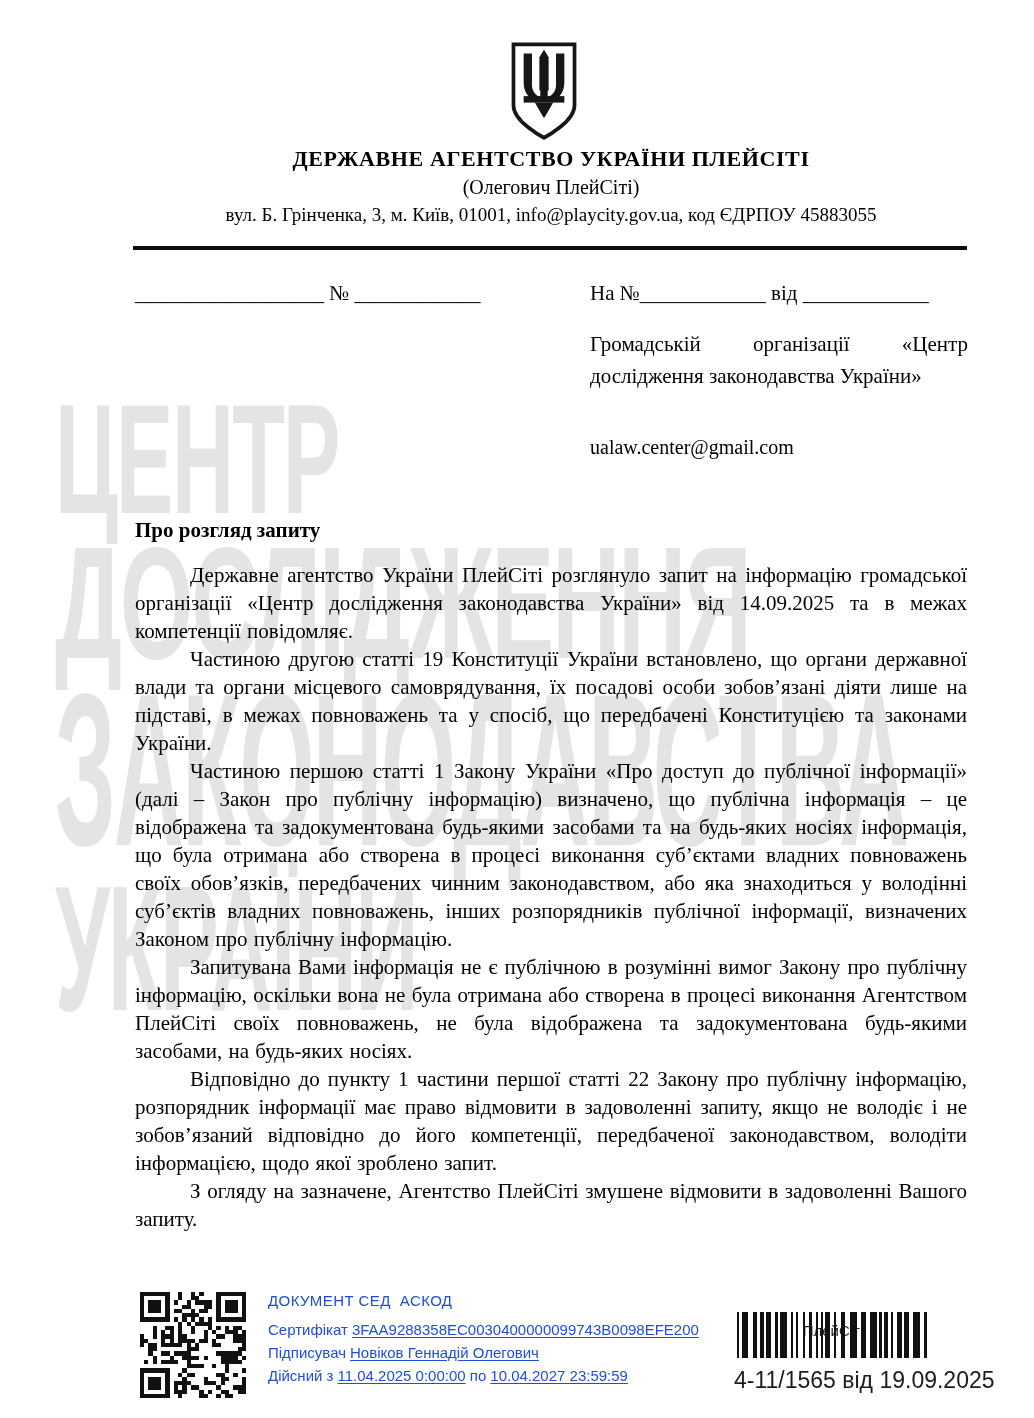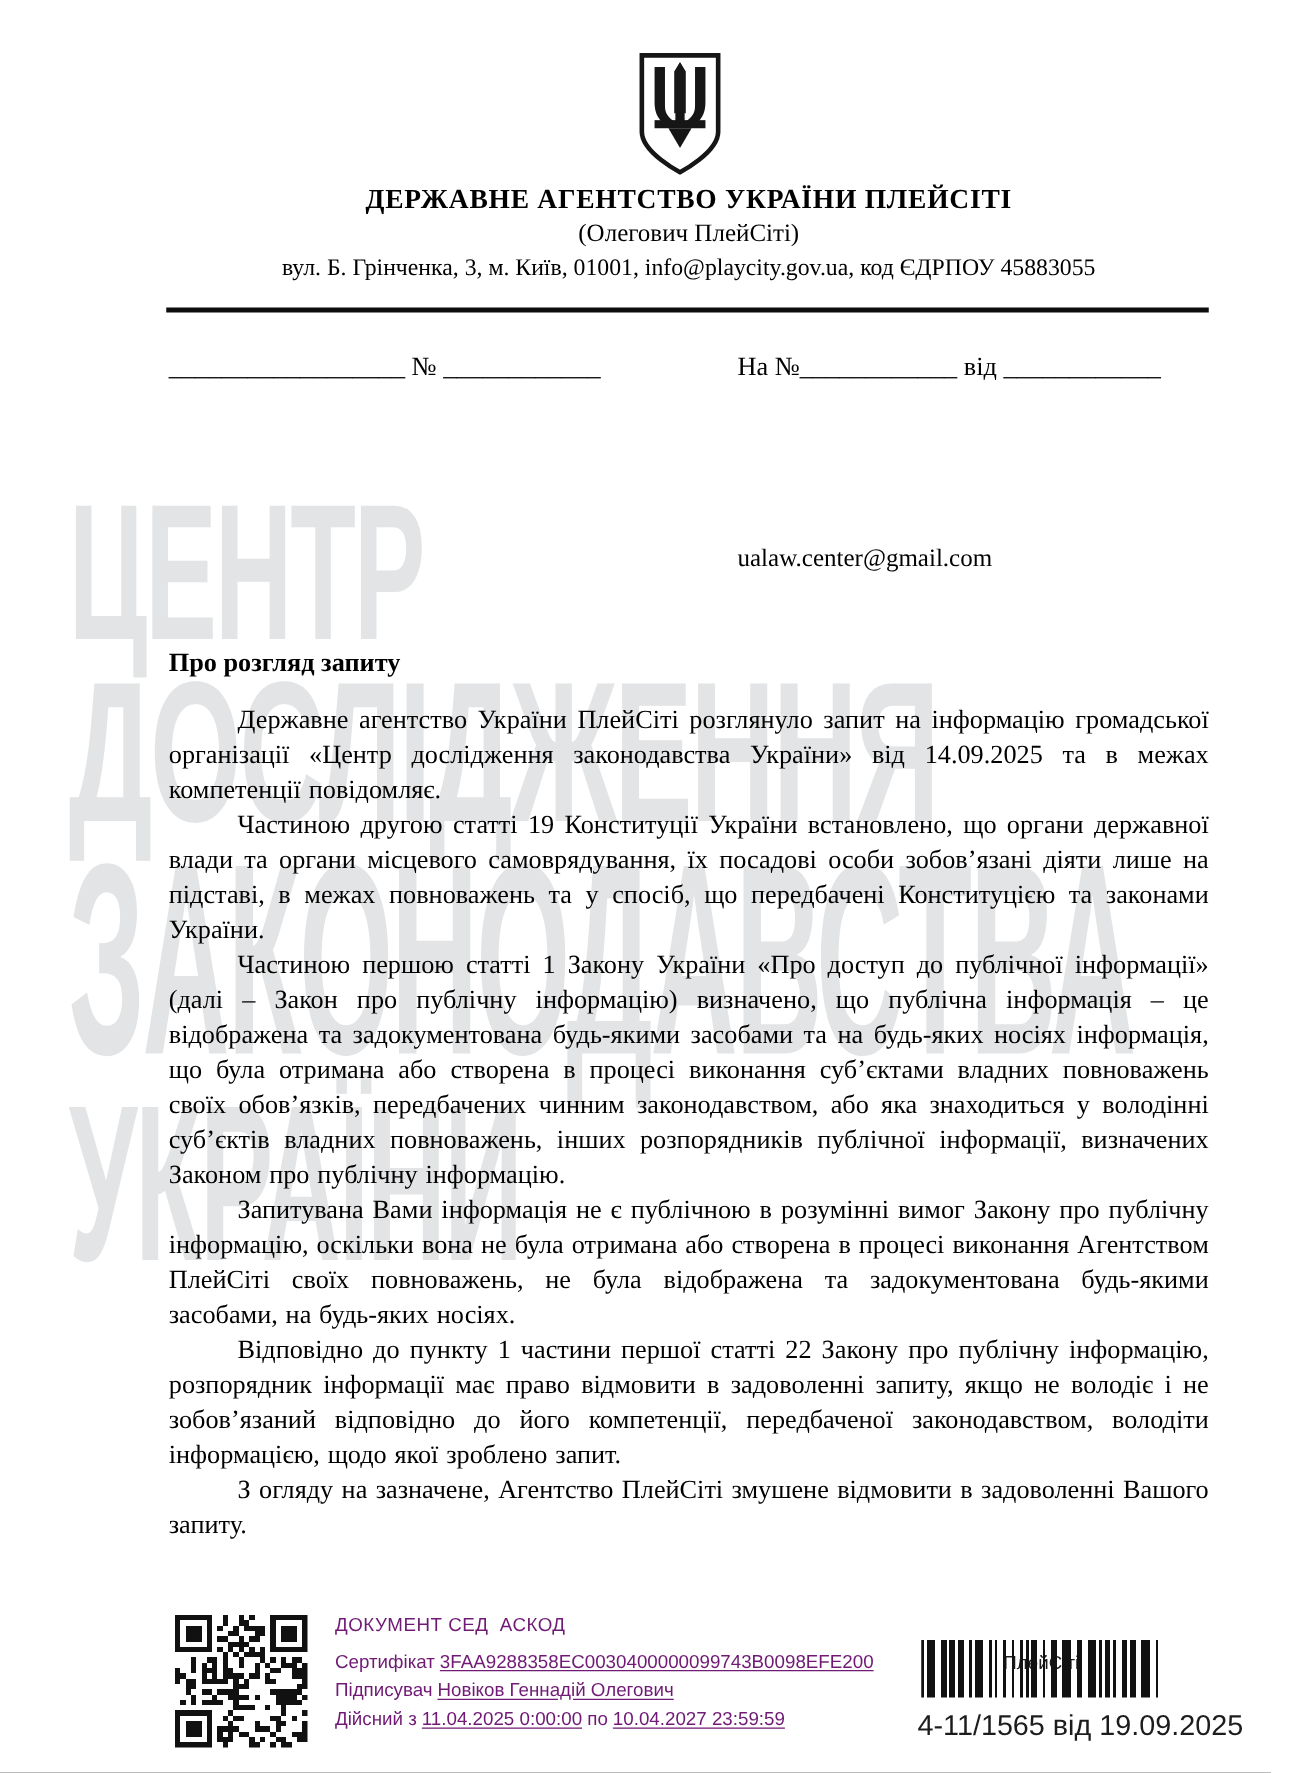--- a/index.html
+++ b/index.html
@@ -42,21 +42,21 @@
   .body-text{
     position:absolute;left:135px;top:561px;width:832px;
     font-size:21px;line-height:28px;text-align:justify;text-align-last:left;
   }
   .body-text p{margin:0;text-indent:55px;word-spacing:1px;}
   
   .esign{position:absolute;left:140px;top:1290px;}
   .qr{position:absolute;left:0;top:2px;width:106px;height:106px;}
   .esign-text{
     position:absolute;left:128px;top:2px;width:440px;
-    font-family:"Liberation Sans","DejaVu Sans",sans-serif;font-size:15px;color:#701a75;
+    font-family:"Liberation Sans","DejaVu Sans",sans-serif;font-size:15px;color:#1d4ed8;
   }
   .esign-text .sys{white-space:pre;letter-spacing:0.4px;margin-bottom:12px;}
   .esign-text .row{margin-top:6px;white-space:nowrap;}
   .esign-text u{text-underline-offset:2px;}
   .lbl{margin-right:4px;}
   .reg{position:absolute;left:718px;top:1293px;width:250px;
        font-family:"Liberation Sans","DejaVu Sans",sans-serif;color:#1c1c1c;}
   .reg .bc-label{position:absolute;left:19px;top:0;width:192px;text-align:center;font-size:15px;margin-top:29px;}
   .barcode{position:absolute;left:19px;top:19px;width:192px;height:46px;}
   .reg-number{position:absolute;left:16px;top:74px;font-size:23px;white-space:nowrap;}
@@ -100,20 +100,21 @@
         <span>№</span>
         <span>____________</span>
       </div>
       <div class="ref-right">
         <span>На №</span><span>____________</span>
         <span>від</span>
         <span>____________</span>
       </div>
     </div>
 
+    <div class="recipient">Громадській організації «Центр дослідження законодавства України»</div>
     <div class="recipient-email">ualaw.center@gmail.com</div>
 
     <div class="subject">Про розгляд запиту</div>
 
     <div class="body-text">
       <p>Державне агентство України ПлейСіті розглянуло запит на інформацію громадської організації «Центр дослідження законодавства України» від 14.09.2025 та в межах компетенції повідомляє.</p>
       <p>Частиною другою статті 19 Конституції України встановлено, що органи державної влади та органи місцевого самоврядування, їх посадові особи зобов’язані діяти лише на підставі, в межах повноважень та у спосіб, що передбачені Конституцією та законами України.</p>
       <p>Частиною першою статті 1 Закону України «Про доступ до публічної інформації» (далі – Закон про публічну інформацію) визначено, що публічна інформація – це відображена та задокументована будь-якими засобами та на будь-яких носіях інформація, що була отримана або створена в процесі виконання суб’єктами владних повноважень своїх обов’язків, передбачених чинним законодавством, або яка знаходиться у володінні суб’єктів владних повноважень, інших розпорядників публічної інформації, визначених Законом про публічну інформацію.</p>
       <p>Запитувана Вами інформація не є публічною в розумінні вимог Закону про публічну інформацію, оскільки вона не була отримана або створена в процесі виконання Агентством ПлейСіті своїх повноважень, не була відображена та задокументована будь-якими засобами, на будь-яких носіях.</p>
       <p>Відповідно до пункту 1 частини першої статті 22 Закону про публічну інформацію, розпорядник інформації має право відмовити в задоволенні запиту, якщо не володіє і не зобов’язаний відповідно до його компетенції, передбаченої законодавством, володіти інформацією, щодо якої зроблено запит.</p>

